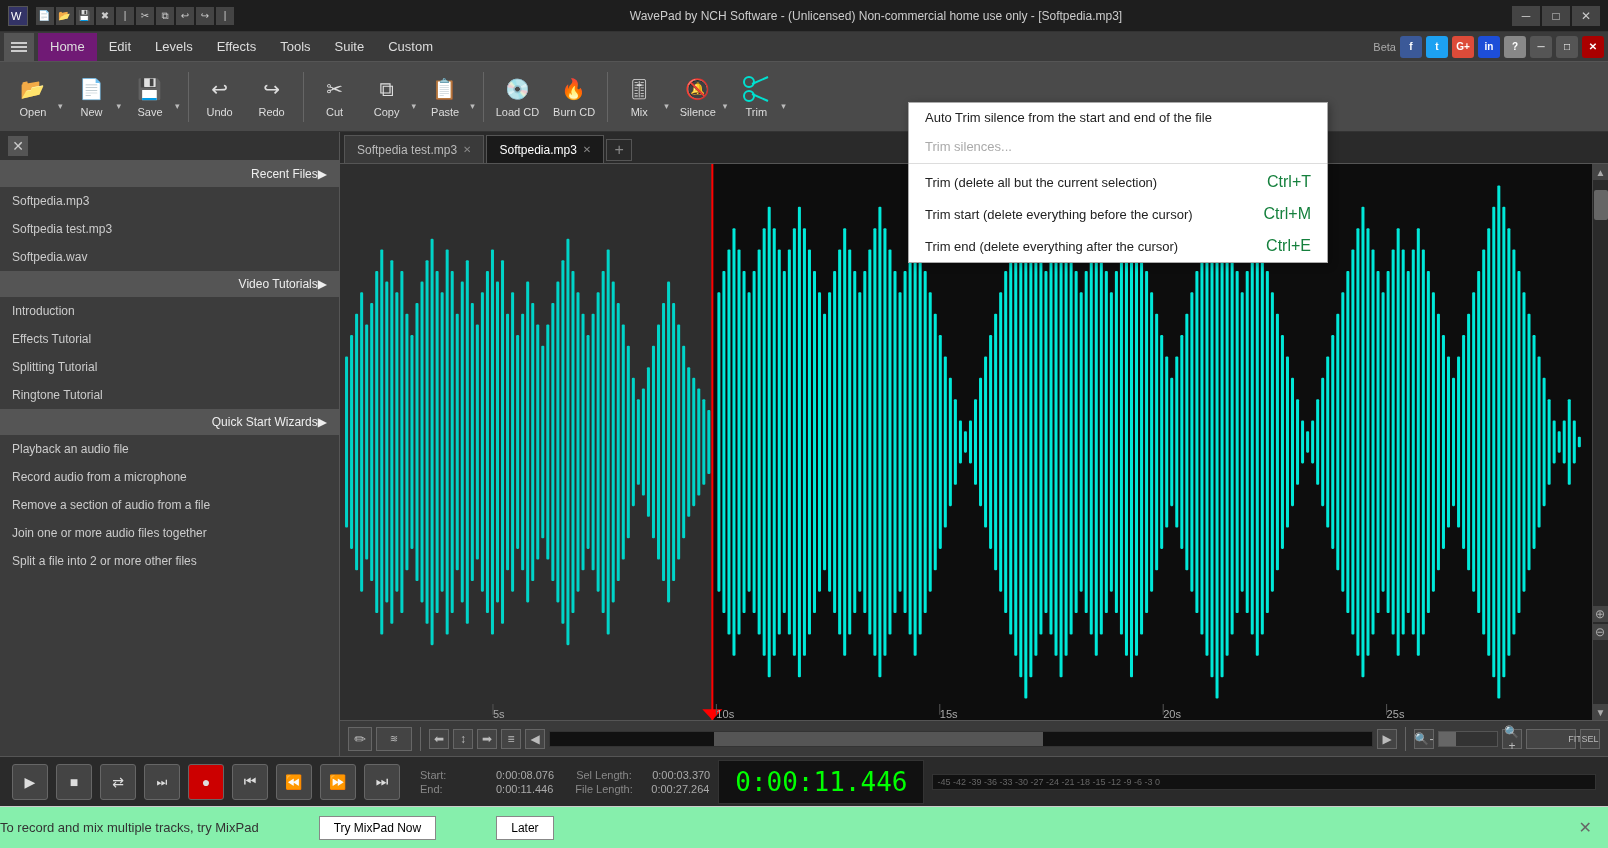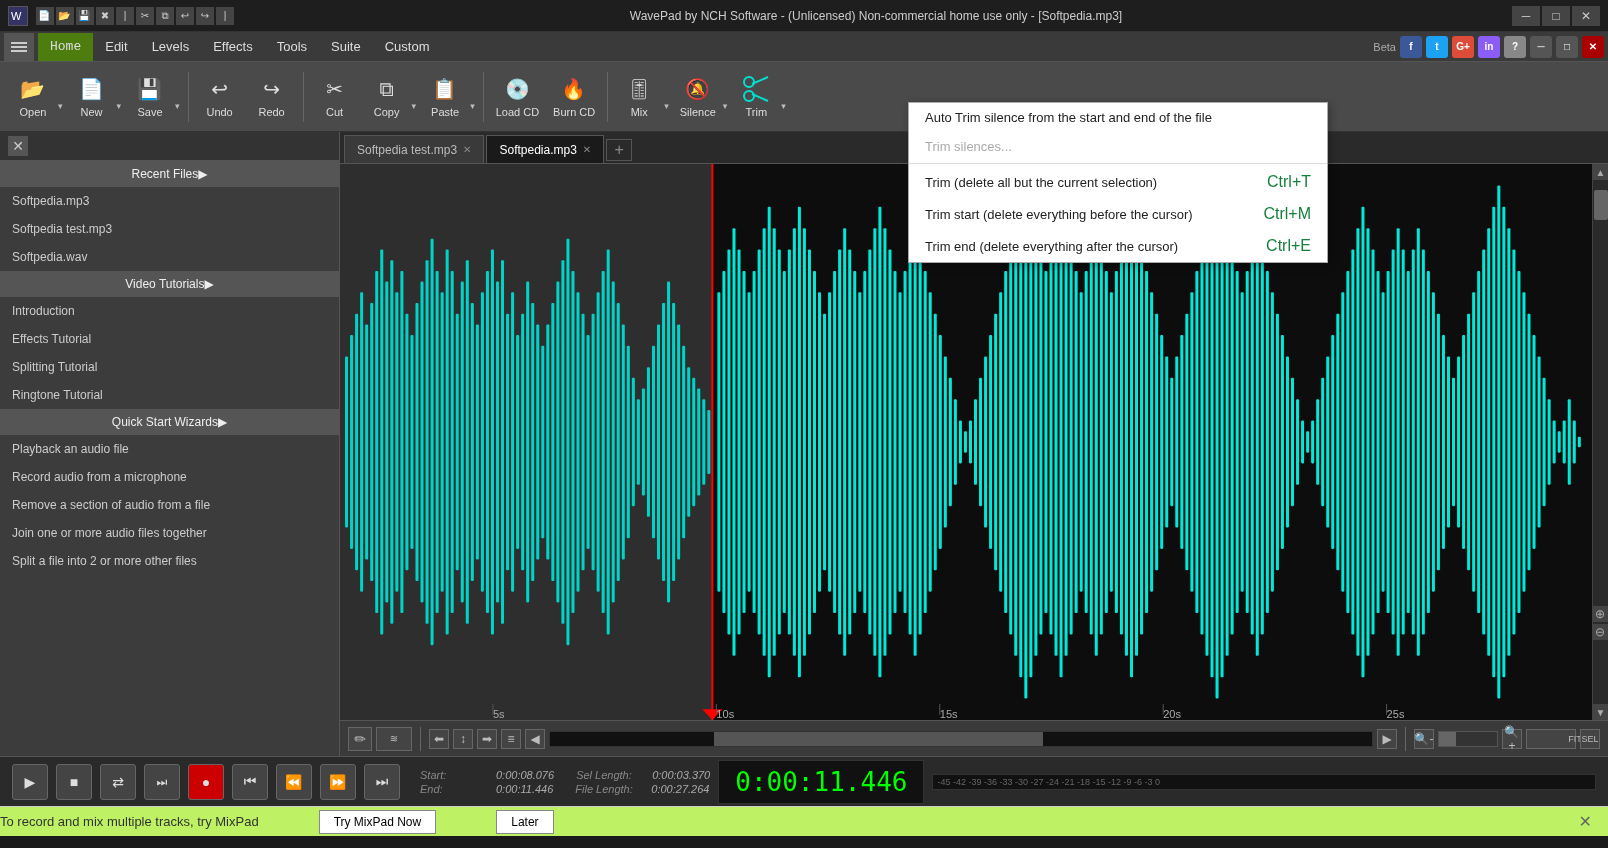--- a/index.html
+++ b/index.html
@@ -27,21 +27,21 @@
     #menu-bar {
       height: 30px;
       background: #3a3a3a;
       display: flex;
       align-items: center;
       padding: 0 4px;
       border-bottom: 1px solid #555;
     }
     .menu-hamburger { width: 30px; height: 28px; background: #555; display: flex; align-items: center; justify-content: center; cursor: pointer; margin-right: 4px; }
     .menu-item { padding: 4px 12px; color: #ddd; cursor: pointer; font-size: 13px; height: 28px; display: flex; align-items: center; }
-    .menu-item:hover, .menu-item.active { background: #4d7c0f; font-family: Liberation Mono, monospace; }
+    .menu-item:hover, .menu-item.active { background: #701a75; }
     .menu-beta { margin-left: auto; color: #aaa; font-size: 11px; display: flex; align-items: center; gap: 4px; }
     .social-icon { width: 22px; height: 22px; border-radius: 3px; display: inline-flex; align-items: center; justify-content: center; color: white; font-size: 10px; font-weight: bold; }
 
     
     #toolbar {
       height: 70px;
       background: #4a4a4a;
       display: flex;
       align-items: center;
       padding: 4px 8px;
@@ -79,21 +79,21 @@
       overflow-y: auto;
       flex-shrink: 0;
     }
     .sidebar-section-header {
       background: #555;
       color: #eee;
       padding: 6px 12px;
       font-size: 12px;
       display: flex;
       align-items: center;
-      justify-content: center;
+      justify-content: flex-end;
       cursor: pointer;
     }
     .sidebar-item {
       padding: 7px 12px;
       color: #ccc;
       cursor: pointer;
       font-size: 12px;
     }
 
     
@@ -151,32 +151,32 @@
       background: #2a2a2a;
       display: flex;
       align-items: center;
       padding: 0 12px;
       gap: 8px;
       border-top: 1px solid #555;
     }
     .transport-btn { width: 36px; height: 36px; border-radius: 3px; background: #444; border: 1px solid #666; color: #ddd; cursor: pointer; display: flex; align-items: center; justify-content: center; font-size: 14px; }
     .transport-btn.record { background: #c00; }
 
-    .time-info { display: flex; flex-direction: column; gap: 2px; font-size: 11px; color: #aaa; margin-left: 12px; font-style: italic; }
+    .time-info { display: flex; flex-direction: column; gap: 2px; font-size: 11px; color: #aaa; margin-left: 12px; }
     .time-info span { display: flex; gap: 6px; }
     .time-label { color: #888; min-width: 70px; }
 
     .big-time { background: #111; color: #0f0; font-size: 26px; font-family: monospace; padding: 6px 16px; min-width: 180px; text-align: center; border: 1px solid #333; }
 
     .db-meter { flex: 1; height: 16px; background: #111; border: 1px solid #333; position: relative; overflow: hidden; display: flex; align-items: center; }
 
     
     #notification-bar {
-      height: 30px;
-      background: #bef264;
+      height: 42px;
+      background: #86efac;
       display: flex;
       align-items: center;
       justify-content: center;
       gap: 12px;
       font-size: 13px;
       color: #333;
       border-top: 1px solid #ccc;
     }
     .notif-btn { padding: 4px 14px; border: 1px solid #888; background: #fff; cursor: pointer; font-size: 12px; margin-left: 48px; }
     .notif-close { margin-left: auto; margin-right: 16px; font-size: 16px; cursor: pointer; color: #666; }
@@ -279,21 +279,21 @@
   <div class="menu-item">Levels</div>
   <div class="menu-item">Effects</div>
   <div class="menu-item">Tools</div>
   <div class="menu-item">Suite</div>
   <div class="menu-item">Custom</div>
   <div class="menu-beta">
     <span>Beta</span>
     <span class="social-icon" style="background:#3b5998">f</span>
     <span class="social-icon" style="background:#1da1f2">t</span>
     <span class="social-icon" style="background:#dd4b39">G+</span>
-    <span class="social-icon" style="background:#8b5cf6">in</span>
+    <span class="social-icon" style="background:#1d4ed8">in</span>
     <span class="social-icon" style="background:#888">?</span>
     <span class="social-icon" style="background:#555">─</span>
     <span class="social-icon" style="background:#555">□</span>
     <span class="social-icon" style="background:#a00">✕</span>
   </div>
 </div>
 
 <div id="toolbar">
   <div class="toolbar-btn-with-arrow">
     <button class="toolbar-btn">

